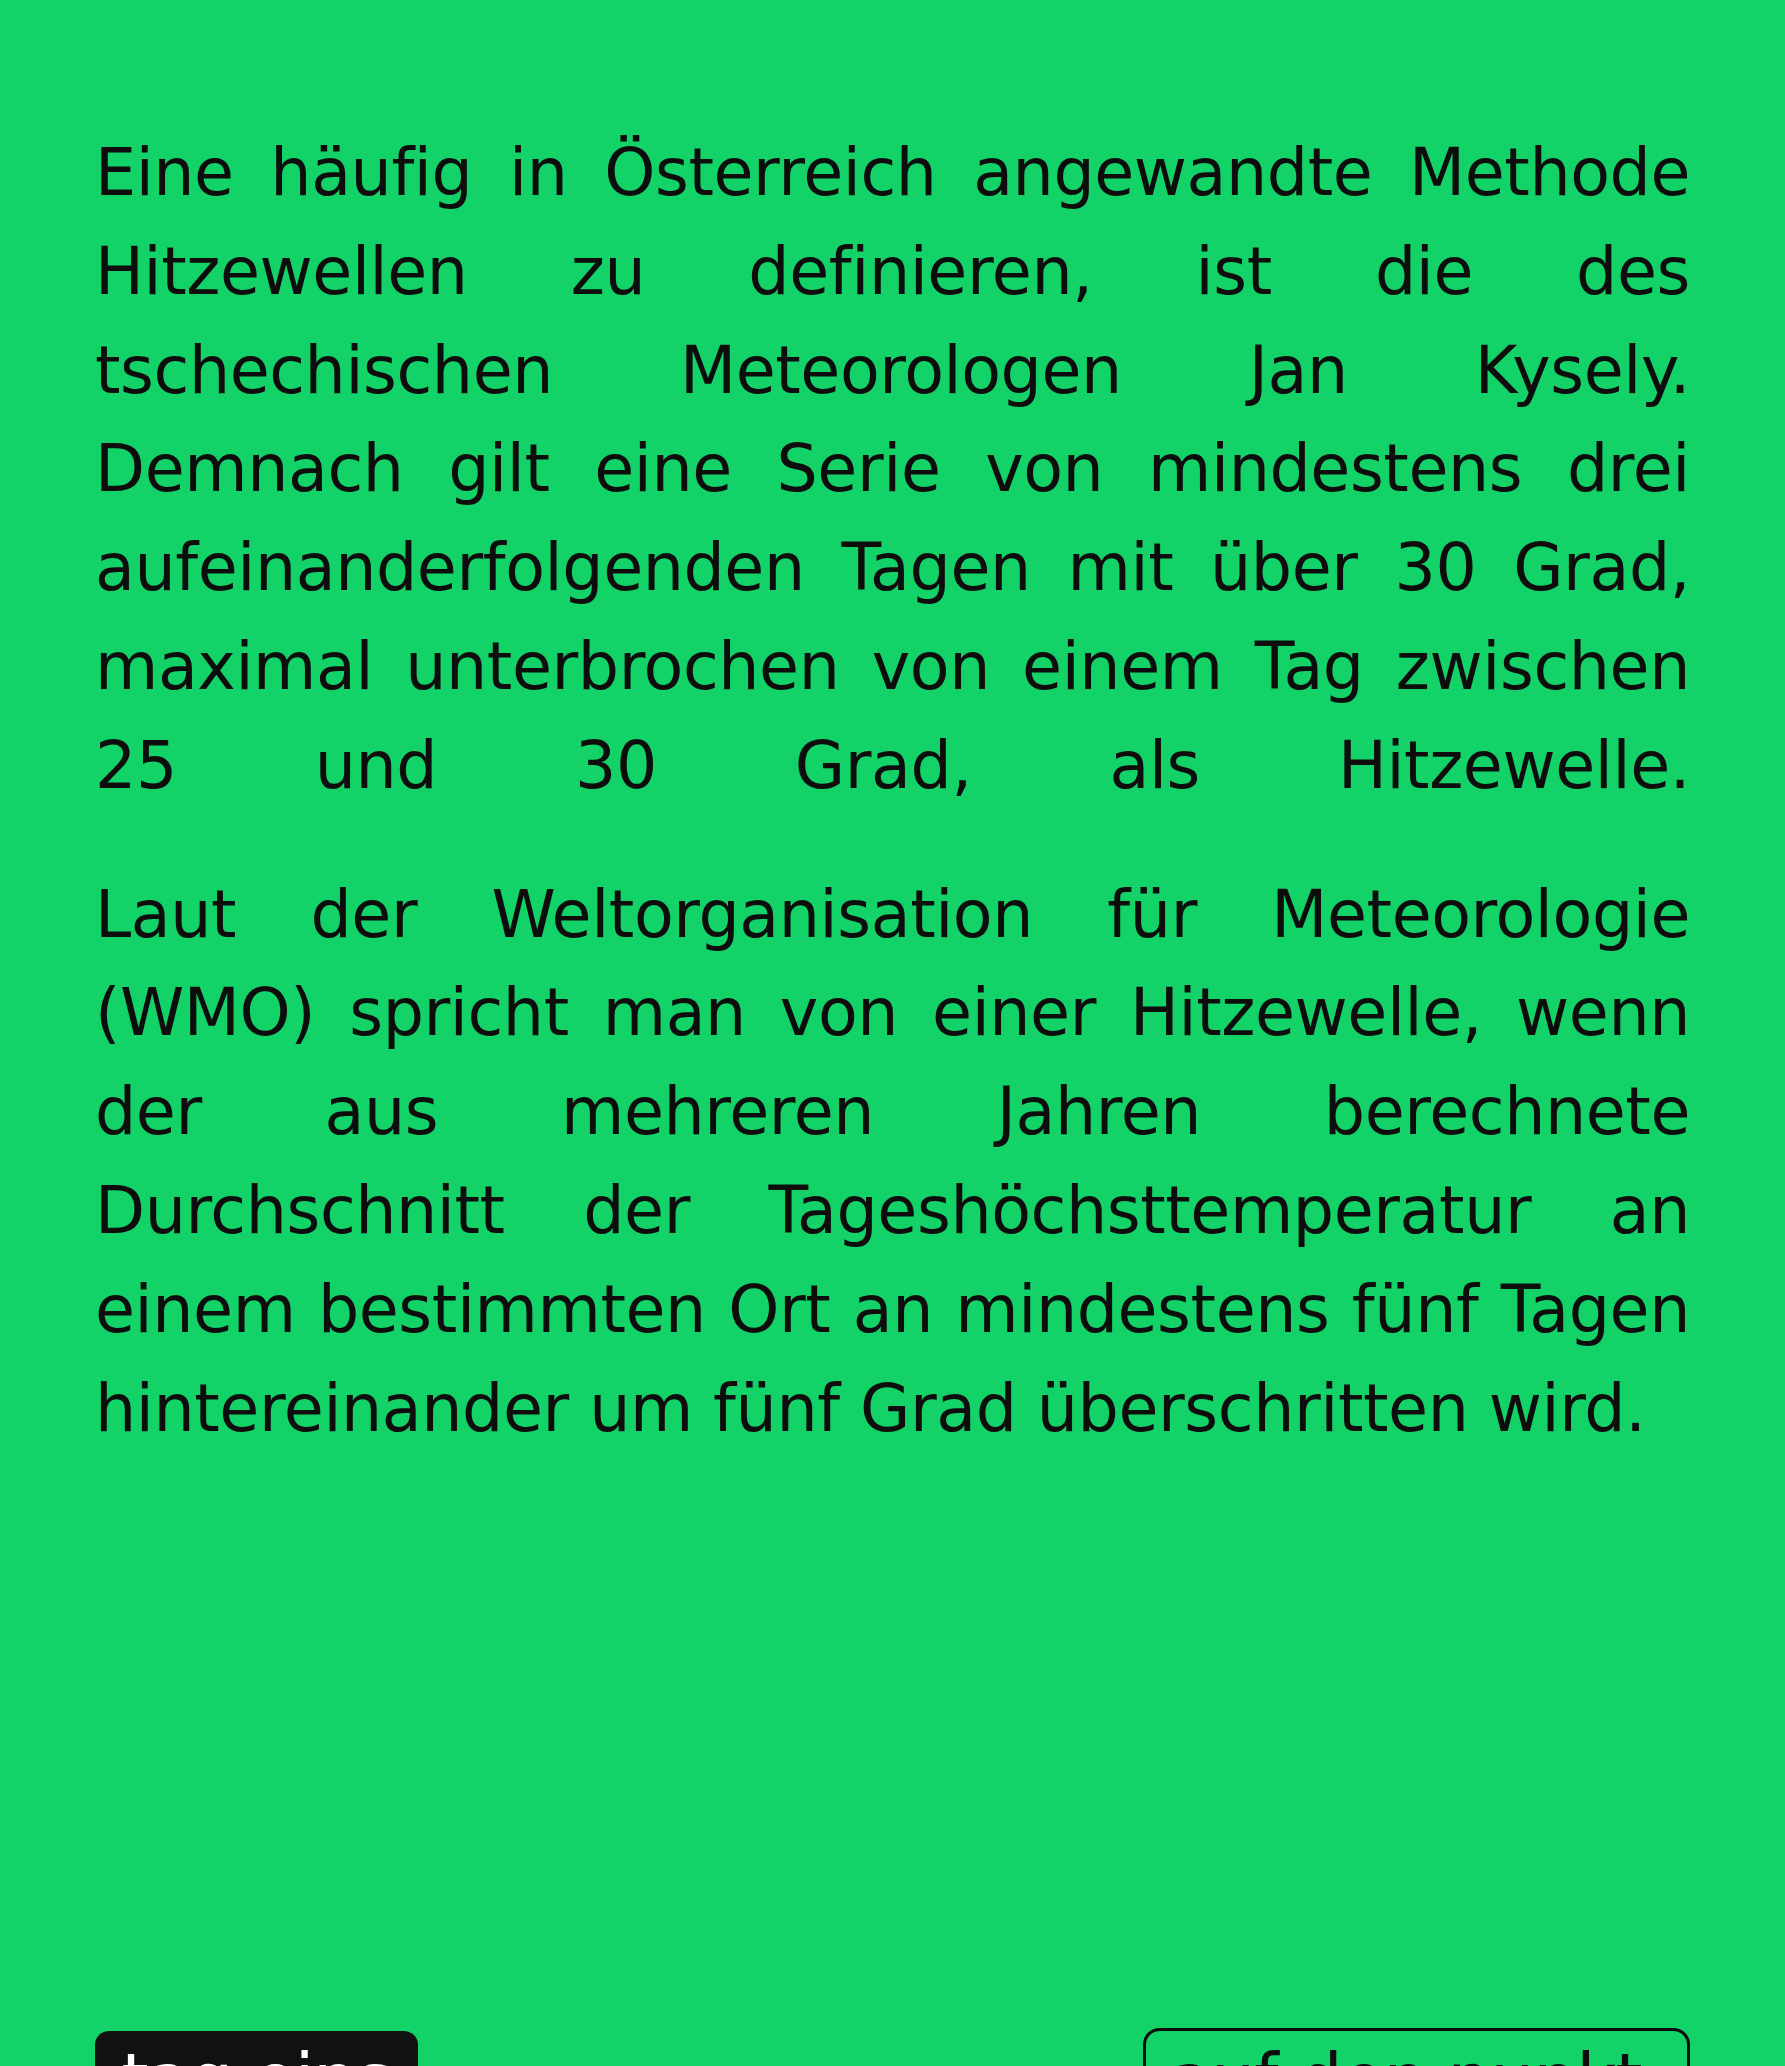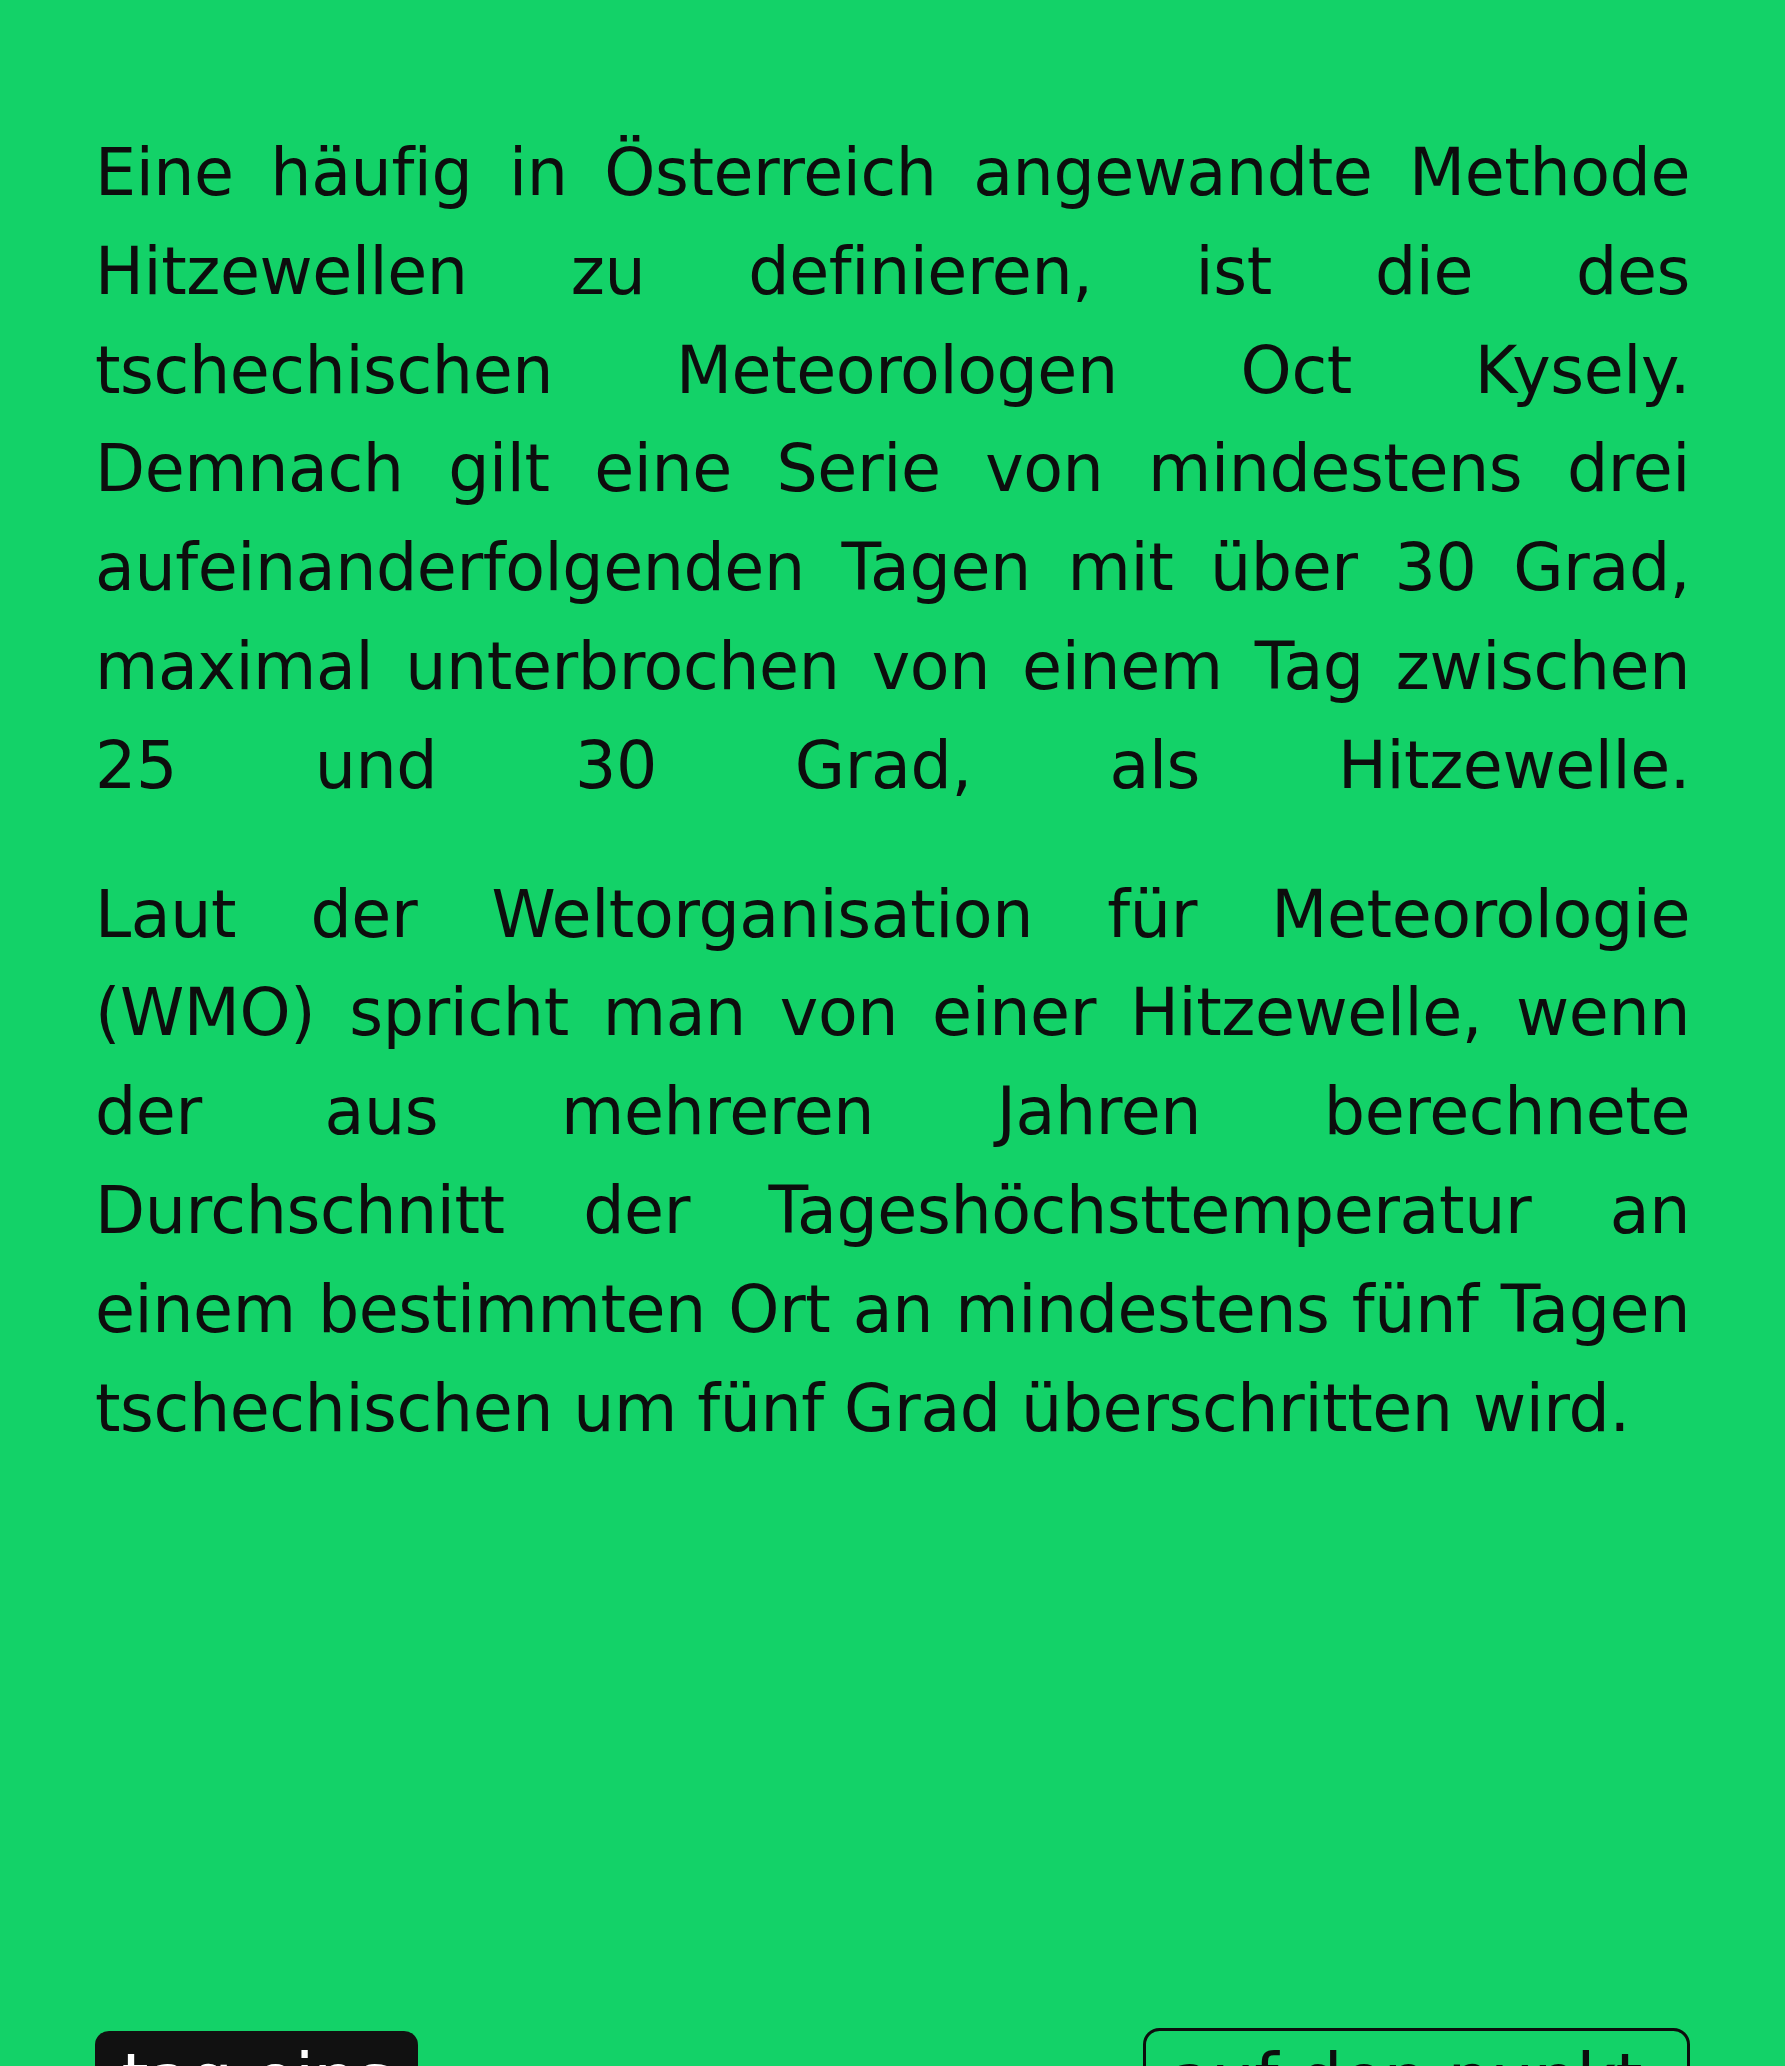--- a/index.html
+++ b/index.html
@@ -88,25 +88,25 @@
   }
 </style>
 </head>
 <body>
 
 <div class="card">
 
   <div class="content">
 
     <div class="block">
-      <p class="paragraph">Eine häufig in Österreich angewandte Methode Hitzewellen zu definieren, ist die des tschechischen Meteorologen Oct Kysely. Demnach gilt eine Serie von mindestens drei aufeinanderfolgenden Tagen mit über 30 Grad, maximal unterbrochen von einem Tag zwischen 25 und 30 Grad, als Hitzewelle.</p>
+      <p class="paragraph">Eine häufig in Österreich angewandte Methode Hitzewellen zu definieren, ist die des tschechischen Meteorologen Jan Kysely. Demnach gilt eine Serie von mindestens drei aufeinanderfolgenden Tagen mit über 30 Grad, maximal unterbrochen von einem Tag zwischen 25 und 30 Grad, als Hitzewelle.</p>
     </div>
 
     <div class="block">
-      <p class="paragraph last-left">Laut der Weltorganisation für Meteorologie (WMO) spricht man von einer Hitzewelle, wenn der aus mehreren Jahren berechnete Durchschnitt der Tageshöchsttemperatur an einem bestimmten Ort an mindestens fünf Tagen tschechischen um fünf Grad überschritten wird.</p>
+      <p class="paragraph last-left">Laut der Weltorganisation für Meteorologie (WMO) spricht man von einer Hitzewelle, wenn der aus mehreren Jahren berechnete Durchschnitt der Tageshöchsttemperatur an einem bestimmten Ort an mindestens fünf Tagen hintereinander um fünf Grad überschritten wird.</p>
     </div>
 
   </div>
 
   <div class="footer">
     <div class="brand-pill">tag eins</div>
     <div class="tag-pill">auf den punkt.</div>
   </div>
 
 </div>

